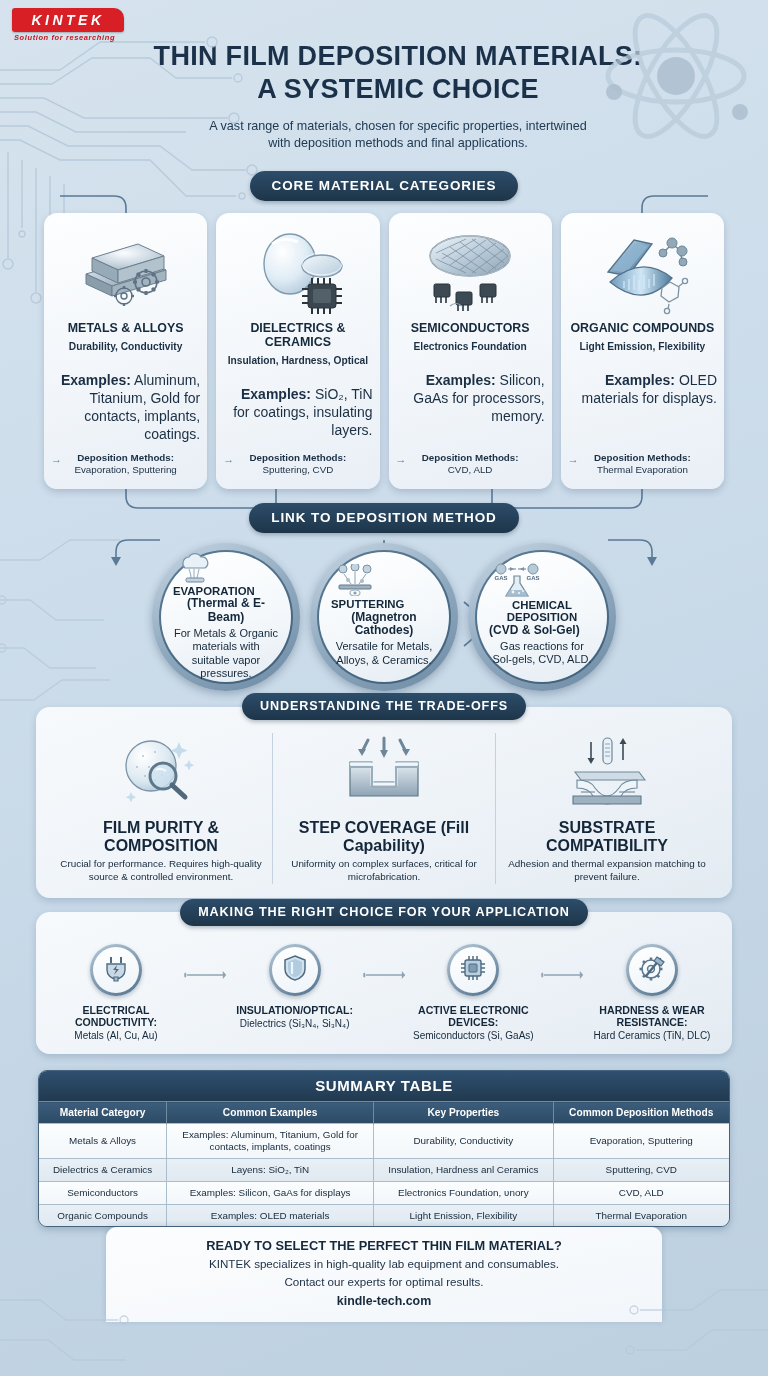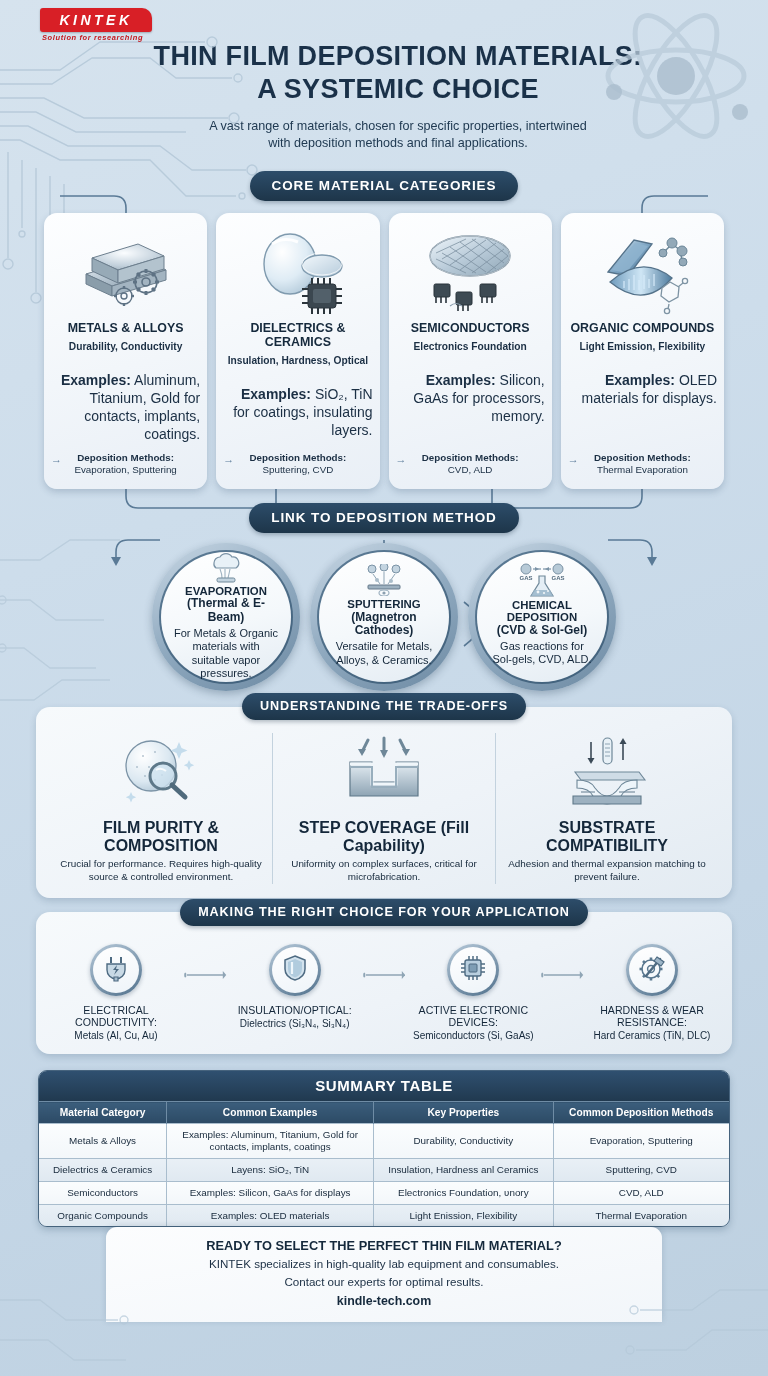--- a/index.html
+++ b/index.html
@@ -6,21 +6,21 @@
   body {
     width: 768px; height: 1376px;
     font-family: "Liberation Sans", sans-serif;
     background: linear-gradient(160deg, #d6e3ee 0%, #cdddeb 35%, #c4d6e6 70%, #bdd0e0 100%);
     color: #14273a;
     position: relative; overflow: hidden;
   }
   .bg-svg { position: absolute; inset: 0; width: 768px; height: 1376px; pointer-events: none; }
 
   
-  .logo { position: absolute; left: 12px; top: 8px; width: 112px; margin-left: 28px; }
+  .logo { position: absolute; left: 12px; top: 8px; width: 112px; }
   .logo-banner {
     background: #d81f26; border-radius: 3px 10px 3px 3px;
     padding: 3px 0 3px 0; text-align: center;
     box-shadow: 0 1px 2px rgba(0,0,0,.25);
     position: relative; overflow: hidden;
   }
   .logo-banner span {
     color: #fff; font-weight: bold; font-size: 14px;
     letter-spacing: 3.5px; font-style: italic;
   }
@@ -85,21 +85,21 @@
     padding: 7px; box-shadow: 0 3px 8px rgba(30,55,80,.3);
   }
   .circle-mid {
     width: 100%; height: 100%; border-radius: 50%;
     background: linear-gradient(150deg, #5d7c96 0%, #3f5f7a 100%);
     padding: 2px;
   }
   .circle {
     width: 100%; height: 100%; border-radius: 50%;
     background: linear-gradient(165deg, #ffffff 0%, #f4f8fb 55%, #e4ecf3 100%);
-    display: flex; flex-direction: column; align-items: center; justify-content: center;
+    display: flex; flex-direction: column; align-items: flex-start; justify-content: center;
     padding: 8px 12px;
   }
   .circle-icon { height: 30px; display: flex; align-items: flex-end; justify-content: center; margin-bottom: 2px; }
   .c-title { font-size: 11.4px; font-weight: bold; text-align: center; line-height: 1.1; }
   .c-sub { font-size: 12px; font-weight: bold; text-align: center; line-height: 1.15; }
   .c-desc { font-size: 11px; text-align: center; line-height: 1.22; margin-top: 2px; }
 
   
   #tradeoff-section { position: relative; margin-top: 16px; padding: 0 36px; }
   .panel {
@@ -122,21 +122,21 @@
   .node-ring {
     width: 52px; height: 52px; border-radius: 50%;
     background: linear-gradient(150deg, #b6c9d9 0%, #51718c 100%);
     padding: 3px; box-shadow: 0 2px 4px rgba(30,55,80,.28);
   }
   .node-inner {
     width: 100%; height: 100%; border-radius: 50%;
     background: linear-gradient(165deg, #ffffff 0%, #eef4f9 100%);
     display: flex; align-items: center; justify-content: center;
   }
-  .node-title { font-size: 10.6px; font-weight: normal; margin-top: 8px; line-height: 1.15; }
+  .node-title { font-size: 10.6px; font-weight: bold; margin-top: 8px; line-height: 1.15; }
   .node-val { font-size: 10px; margin-top: 2px; line-height: 1.2; }
   .chain-arrow { flex: 1 1 0; display: flex; align-items: center; padding-top: 26px; }
   .chain-arrow svg { width: 100%; height: 10px; }
 
   
   #table-section { margin-top: 16px; padding: 0 38px; }
   .tbl-wrap {
     border-radius: 9px; overflow: hidden;
     box-shadow: 0 3px 7px rgba(40,70,100,.25);
     border: 1px solid #46637d;

